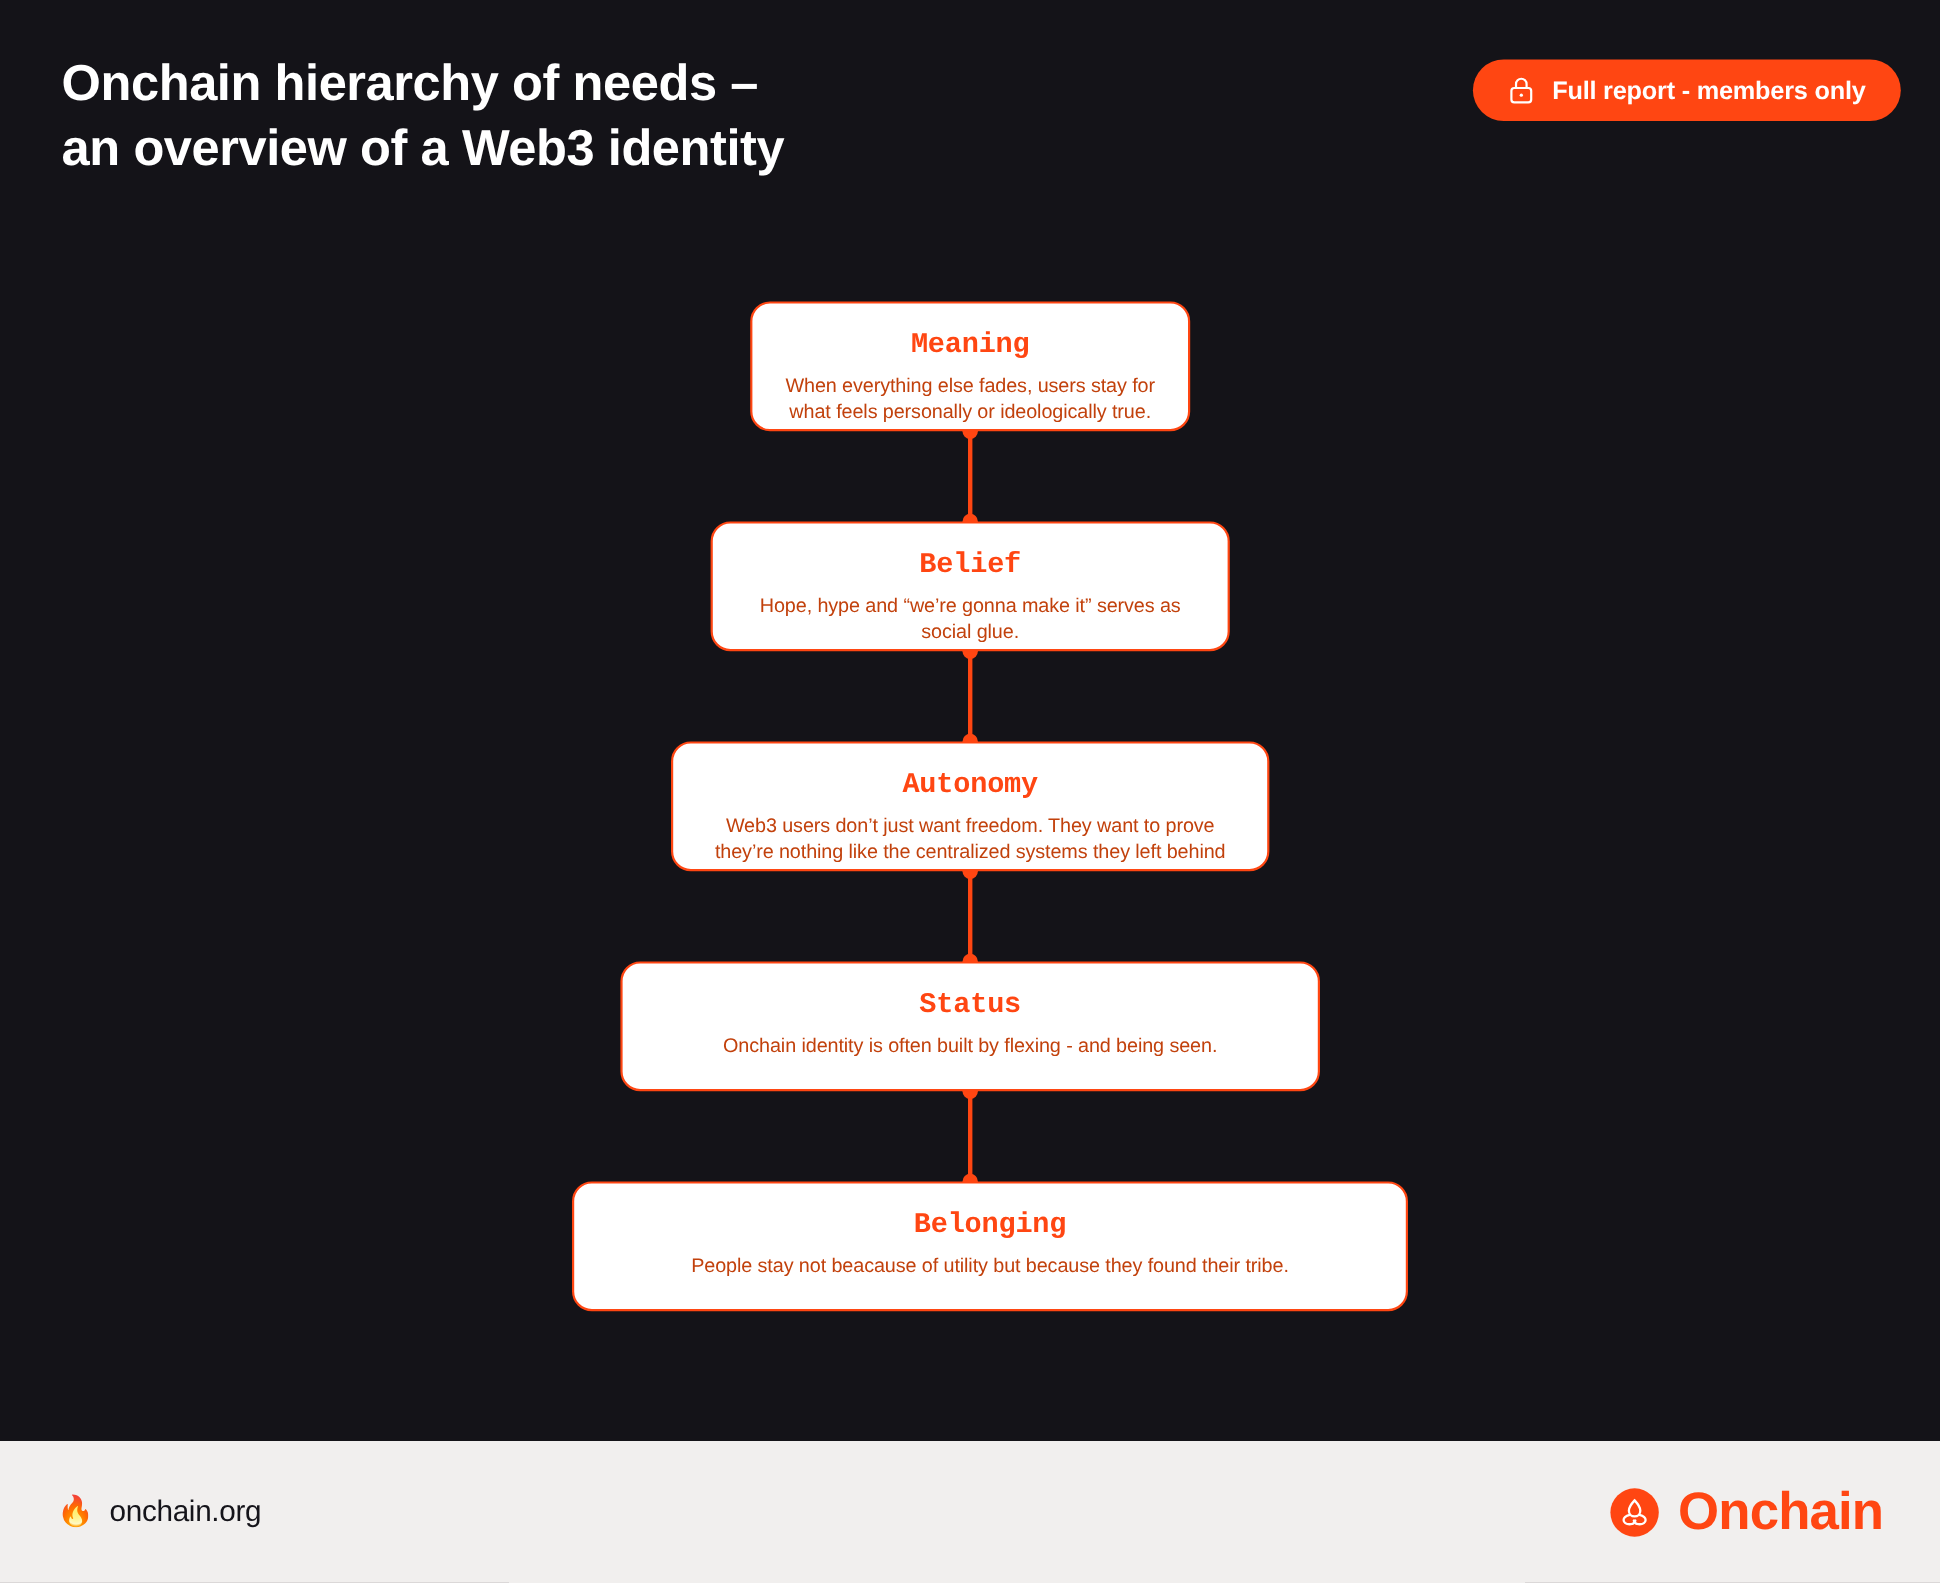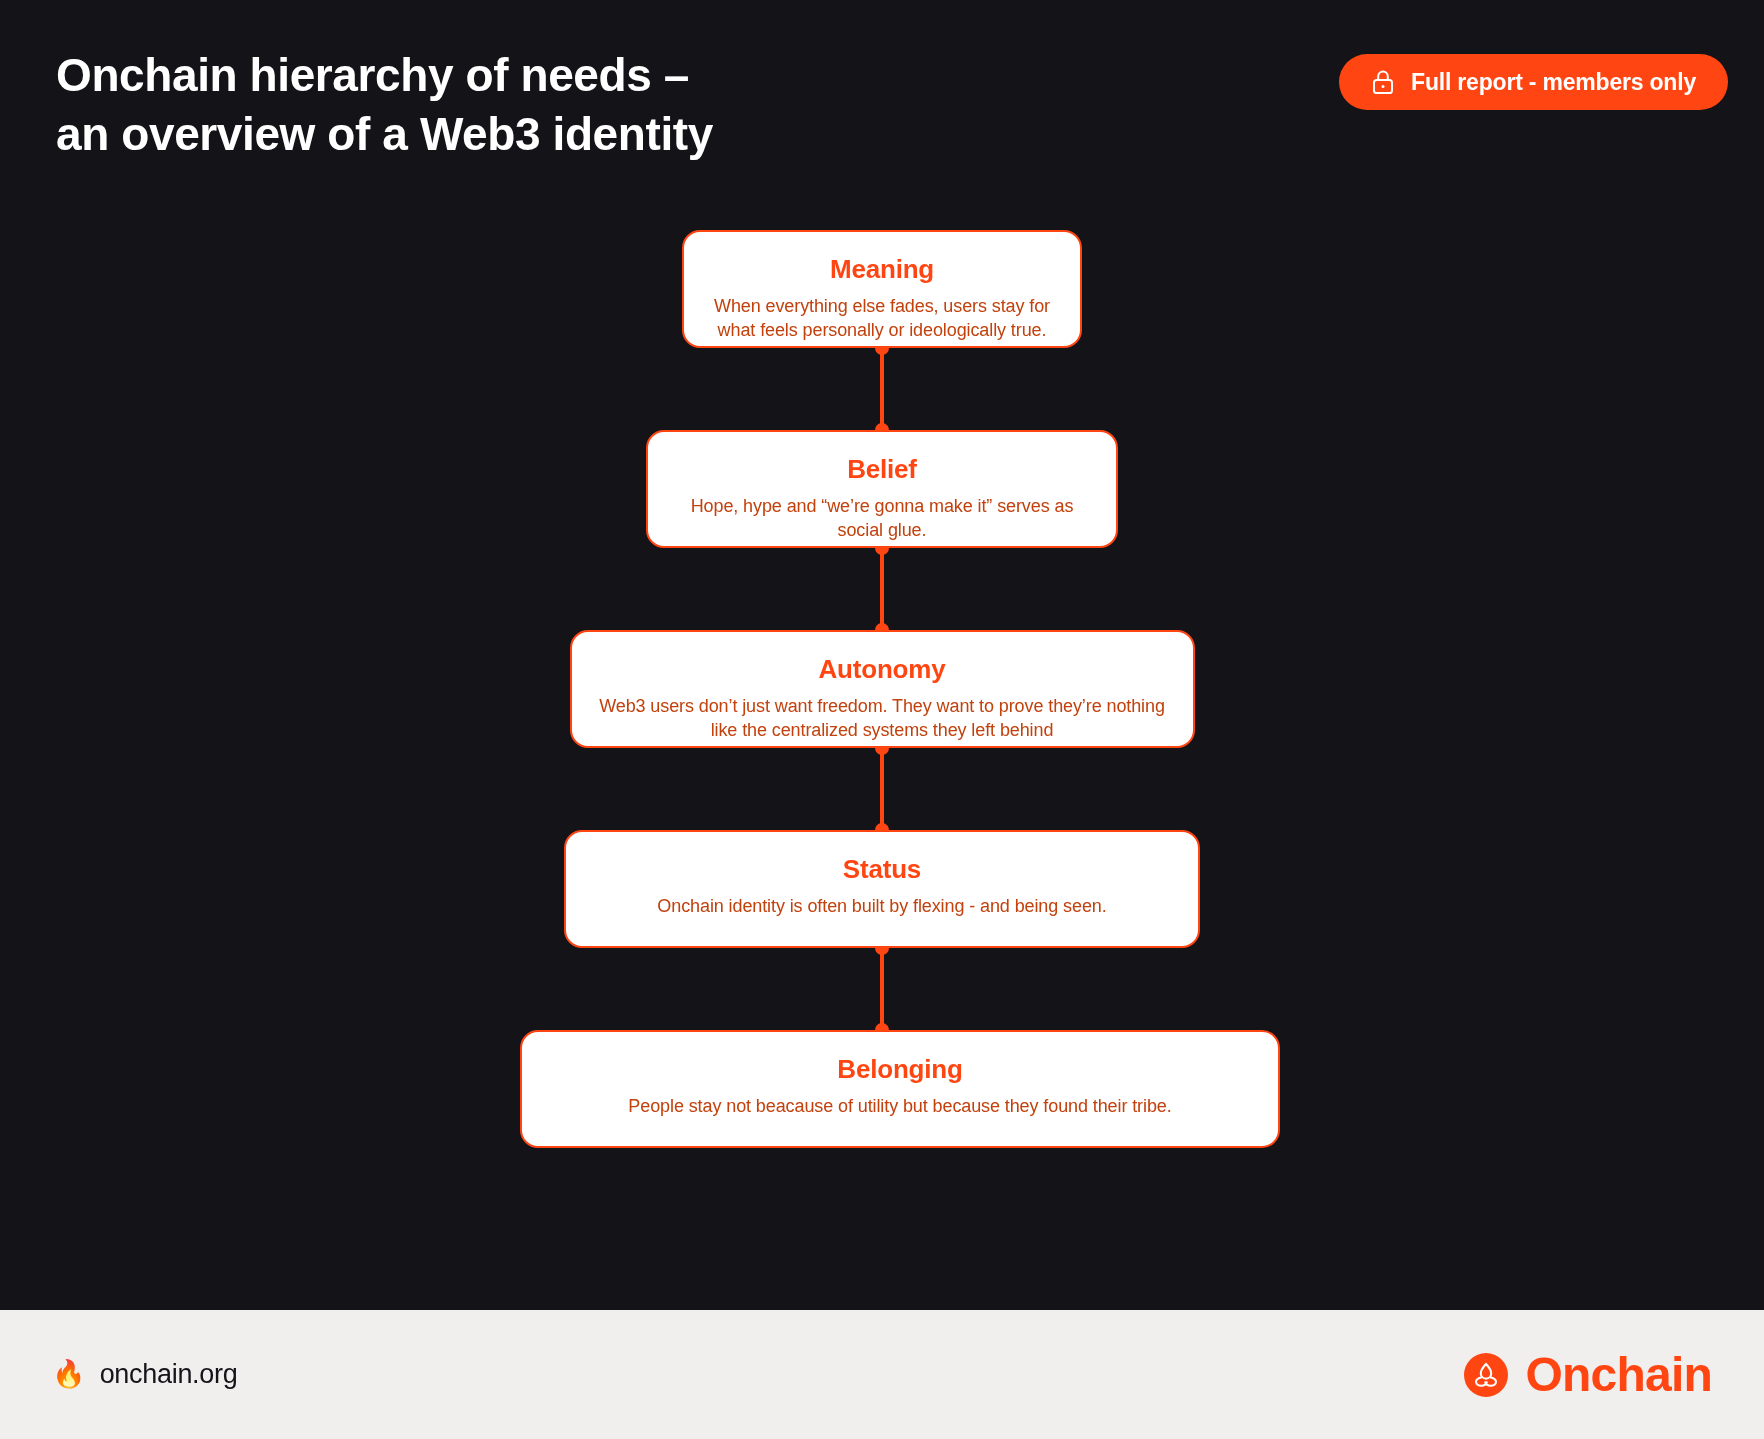--- a/index.html
+++ b/index.html
@@ -13,20 +13,21 @@
     font-family: "Liberation Sans", sans-serif;
     overflow: hidden;
     position: relative;
   }
 
   .page {
     position: absolute;
     inset: 0;
     display: flex;
     flex-direction: column;
+    gap: 44px;
   }
 
   
   .header {
     position: relative;
     height: 200px;
     flex: 0 0 auto;
   }
   .title {
     position: absolute;
@@ -95,20 +96,21 @@
     position: relative;
     z-index: 2;
   }
   .card-title {
     color: #FF4612;
     font-size: 26px;
     font-weight: bold;
     line-height: 1.2;
     margin-bottom: 10px;
     letter-spacing: -0.2px;
+    font-family: Liberation Mono, monospace;
   }
   .card-desc {
     color: #c2410c;
     font-size: 18px;
     line-height: 1.33;
     letter-spacing: -0.1px;
   }
   
   .connector {
     position: relative;
@@ -127,21 +129,21 @@
     border-radius: 50%;
     background: #FF4612;
     transform: translateX(-50%);
   }
   .connector::before { top: -7px; }
   .connector::after  { bottom: -7px; }
 
   
   .w1 { width: 400px; }
   .w2 { width: 472px; }
-  .w3 { width: 625px; }
+  .w3 { width: 544px; }
   .w4 { width: 636px; }
   .w5 { width: 760px; margin-left: 36px; }
 
   .h1 { height: 118px; }
   .h2 { height: 118px; }
   .h3 { height: 118px; }
   .h4 { height: 118px; }
   .h5 { height: 118px; }
 
   

